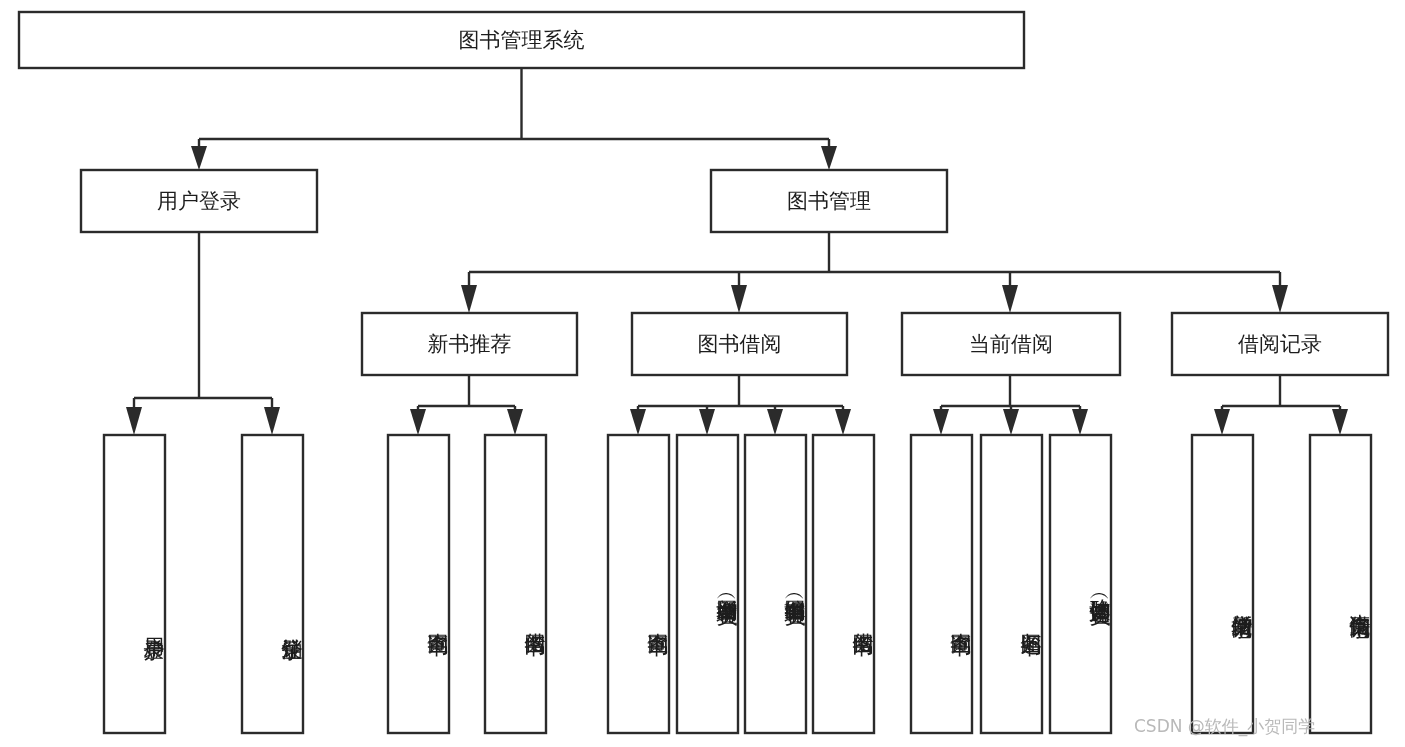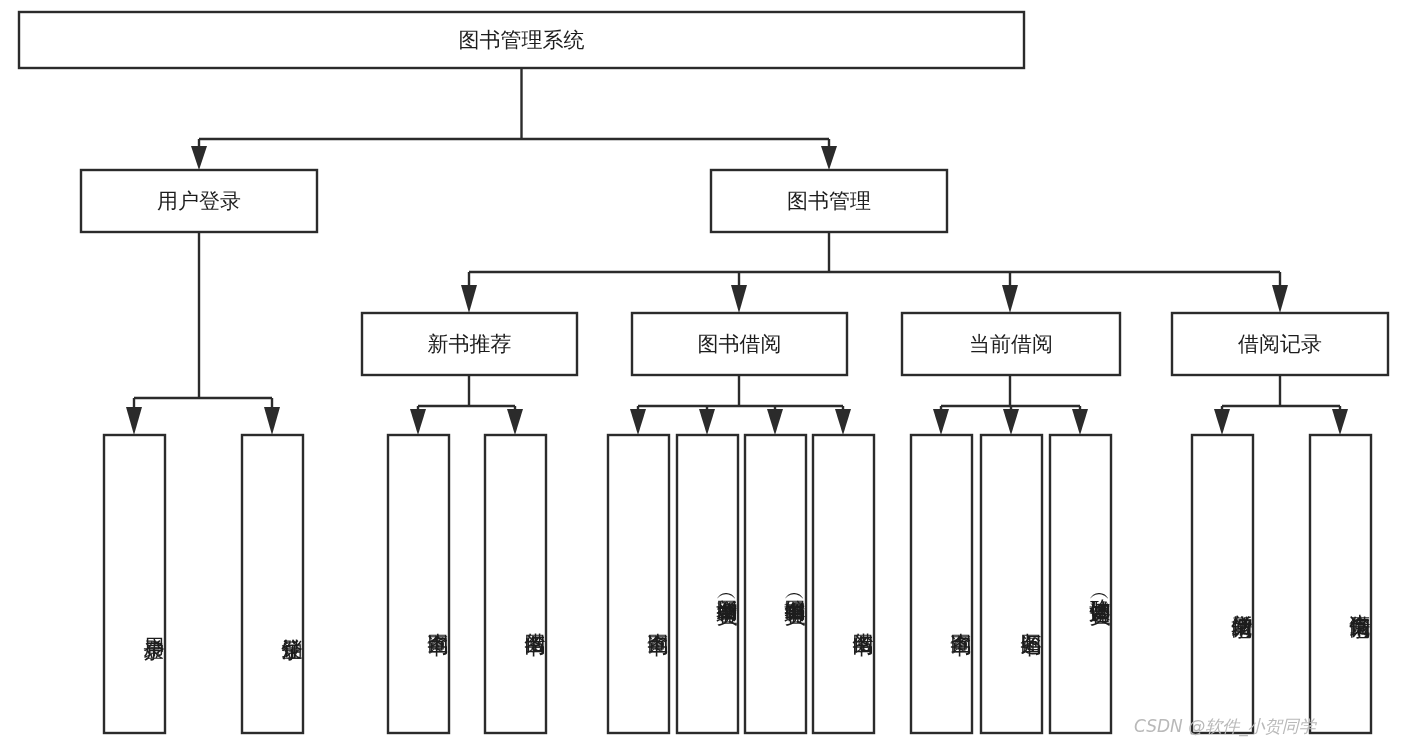--- a/index.html
+++ b/index.html
@@ -211,15 +211,15 @@
   <div class="node-label-v" style="left:608px; top:513px; width:61px; height:210px;">查询图书</div>
   <div class="node-label-v" style="left:677px; top:444px; width:61px; height:285px;">新增图书（管理员）</div>
   <div class="node-label-v" style="left:745px; top:444px; width:61px; height:285px;">编辑图书（管理员）</div>
   <div class="node-label-v" style="left:813px; top:513px; width:61px; height:210px;">借阅图书</div>
   <div class="node-label-v" style="left:911px; top:513px; width:61px; height:210px;">查询图书</div>
   <div class="node-label-v" style="left:981px; top:513px; width:61px; height:210px;">归还图书</div>
   <div class="node-label-v" style="left:1050px; top:444px; width:61px; height:285px;">确认归还（管理员）</div>
   <div class="node-label-v" style="left:1192px; top:475px; width:61px; height:250px;">新增借阅记录</div>
   <div class="node-label-v" style="left:1310px; top:475px; width:61px; height:250px;">查询借阅记录</div>
 
-  <div class="watermark" style="left:1134px; top:715px;font-style:italic;">CSDN @软件_小贺同学</div>
+  <div class="watermark" style="left:1134px; top:715px;">CSDN @软件_小贺同学</div>
 
 </div>
 
 </body></html>

